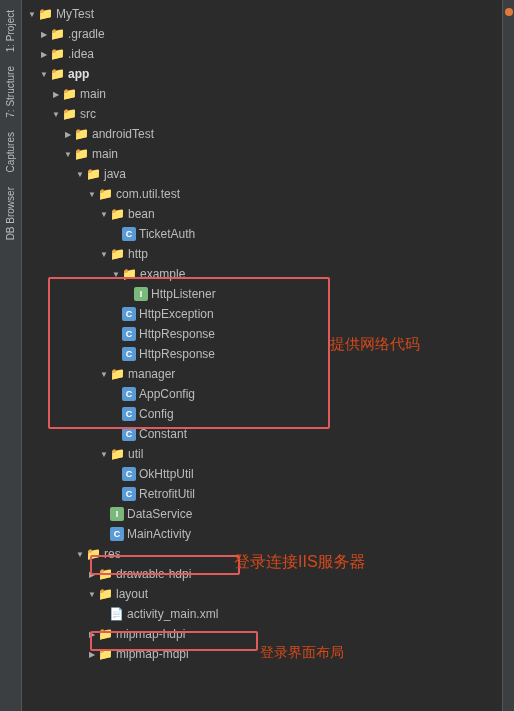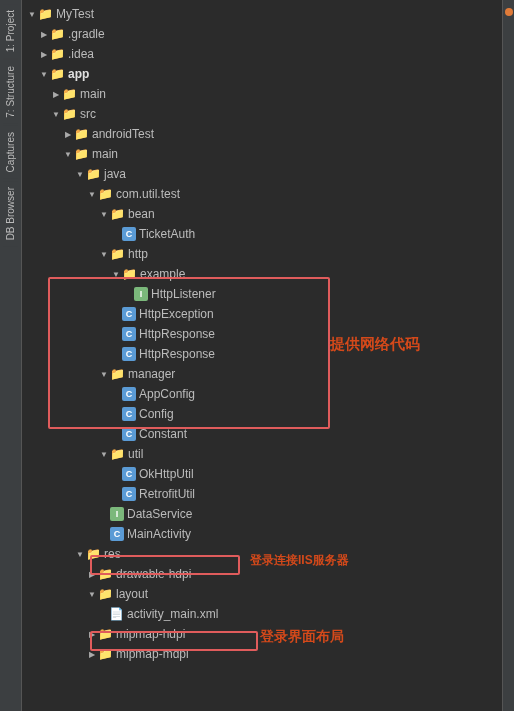--- a/index.html
+++ b/index.html
@@ -148,21 +148,21 @@
       position: absolute;
       border: 2px solid #e05c5c;
       pointer-events: none;
       border-radius: 2px;
     }
 
     .annotation {
       position: absolute;
       color: #d4491a;
       font-size: 14px;
-      font-weight: bold;
+      font-weight: normal;
       pointer-events: none;
     }
 
     .right-gutter {
       width: 12px;
       background: #3c3f41;
       border-left: 1px solid #555;
       display: flex;
       flex-direction: column;
       align-items: center;
@@ -399,24 +399,24 @@
       <span class="folder-icon folder-yellow">📁</span>
       <span class="item-label">mipmap-mdpi</span>
     </div>
 
     <div class="highlight-box" style="top: 277px; left: 26px; width: 282px; height: 152px;"></div>
 
     <div class="annotation" style="top: 335px; left: 308px; font-size: 15px;">提供网络代码</div>
 
     <div class="highlight-box" style="top: 555px; left: 68px; width: 150px; height: 20px;"></div>
 
-    <div class="annotation" style="top: 552px; left: 228px; font-size: 12px;">登录连接IIS服务器</div>
+    <div class="annotation" style="top: 552px; left: 212px; font-size: 16px;">登录连接IIS服务器</div>
 
     <div class="highlight-box" style="top: 631px; left: 68px; width: 168px; height: 20px;"></div>
 
-    <div class="annotation" style="top: 628px; left: 238px; font-size: 14px;">登录界面布局</div>
+    <div class="annotation" style="top: 644px; left: 238px; font-size: 14px;">登录界面布局</div>
 
   </div>
 </div>
 
 <div class="right-gutter">
   <div class="gutter-marker"></div>
 </div>
 
 </body></html>

